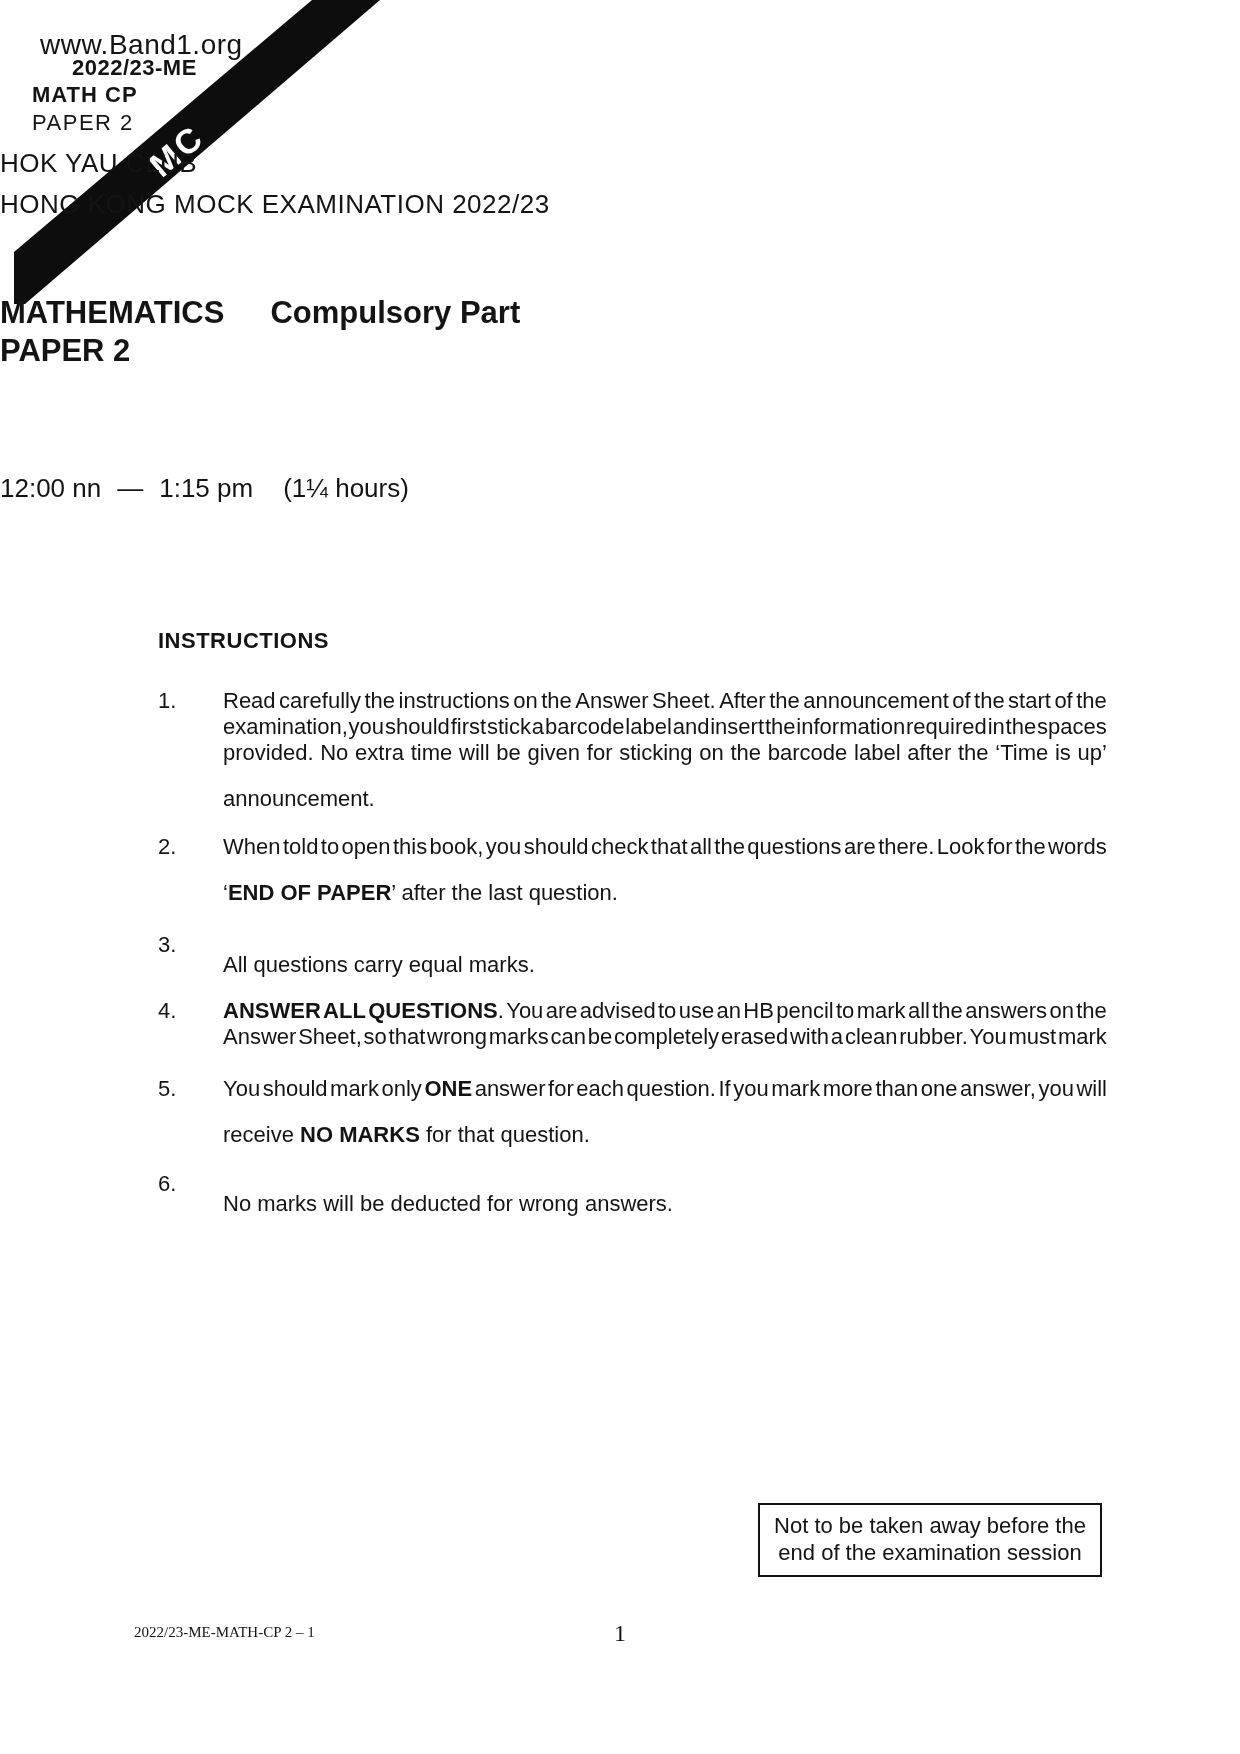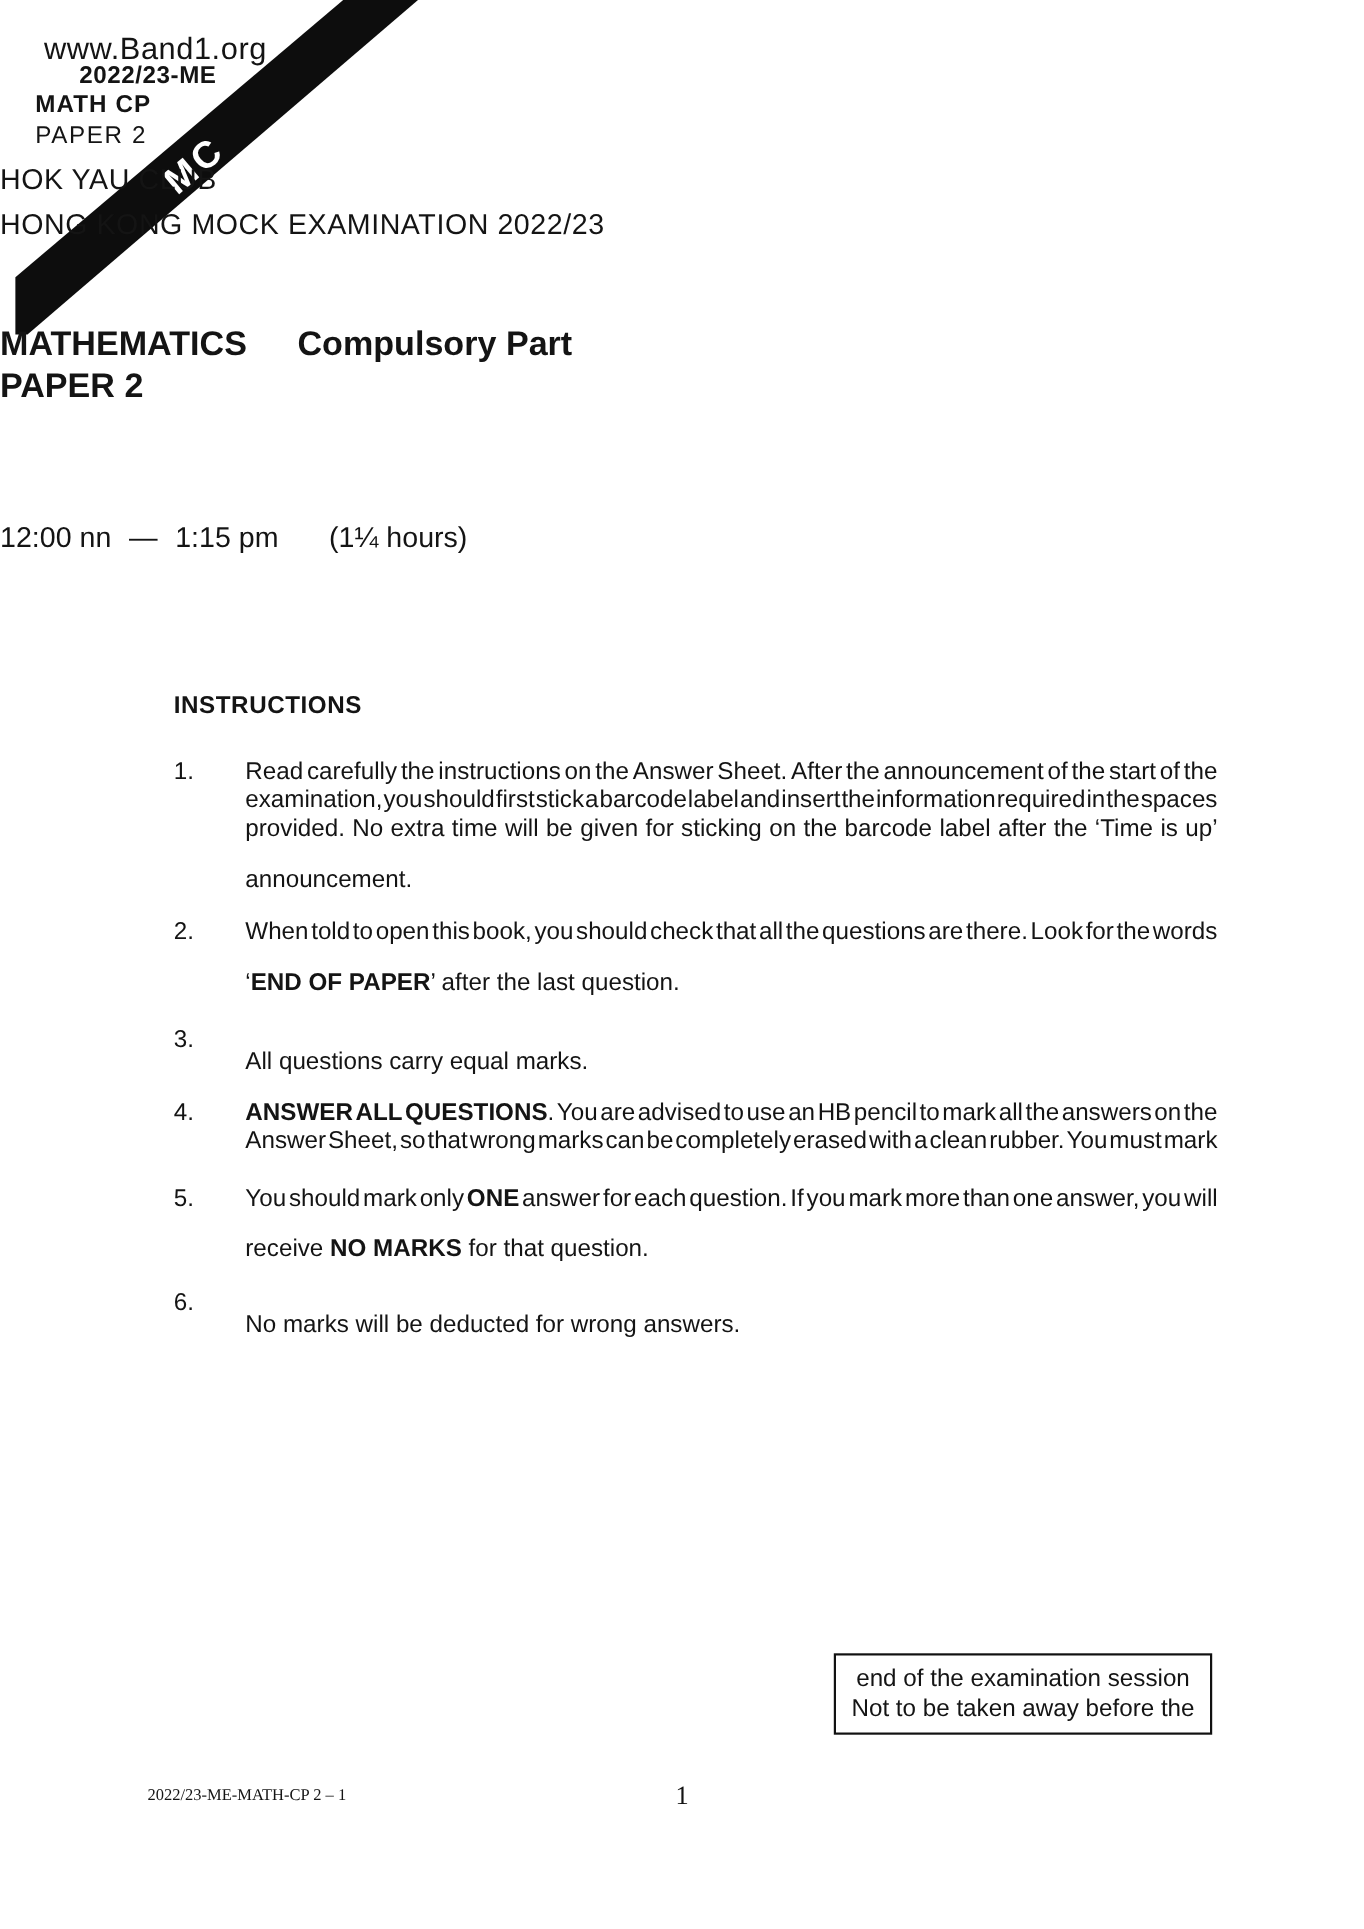--- a/index.html
+++ b/index.html
@@ -23,21 +23,21 @@
   .corner-paper   { position:absolute; left:32px; top:110px; font-size:22px; letter-spacing:1.5px; line-height:1.2; }
   
   .center { position:absolute; left:0; width:1240px; text-align:left; line-height:1.2; }
   .club     { top:148px; font-size:26px; letter-spacing:0.5px; }
   .exam     { top:189px; font-size:26px; letter-spacing:0.5px; }
   .mathline { top:294px; font-size:31px; font-weight:bold; }
   .mathline .gap { display:inline-block; width:46px; }
   .paper2   { top:332px; font-size:31px; font-weight:bold; }
   .timeline { top:473px; font-size:26px; }
   .timeline .t-dash { display:inline-block; margin:0 16px; }
-  .timeline .t-dur  { display:inline-block; margin-left:46px; }
+  .timeline .t-dur  { display:inline-block; margin-left:30px; }
   
   .instructions {
     position:absolute; left:158px; top:628px; width:949px;
     font-family:Liberation Sans, sans-serif; font-size:22px; color:var(--ink,#141414);
   }
   .instructions h3 { margin:0; font-size:22px; font-weight:bold; letter-spacing:0.5px; }
   #instructions-list { margin-top:34px; }
   .irow { display:flex; }
   .irow .num { width:65px; flex:0 0 65px; line-height:26px; }
   .irow .body { flex:1 1 auto; min-width:0; }
@@ -259,20 +259,20 @@
         <div class="irow" style="margin-top: 23px;">
           <span class="num">6.</span>
           <div class="body">
             <div class="iline jlast"><span>No marks will be deducted for wrong answers.</span></div>
           </div>
         </div>
       </div>
   </div>
 
   <div class="notice">
+    <div>Not to be taken away before the</div>
     <div>end of the examination session</div>
-    <div>Not to be taken away before the</div>
   </div>
 
   <div class="footer-code">2022/23-ME-MATH-CP 2 – 1</div>
   <div class="footer-page">1</div>
 
 </div>
 
 </body></html>

